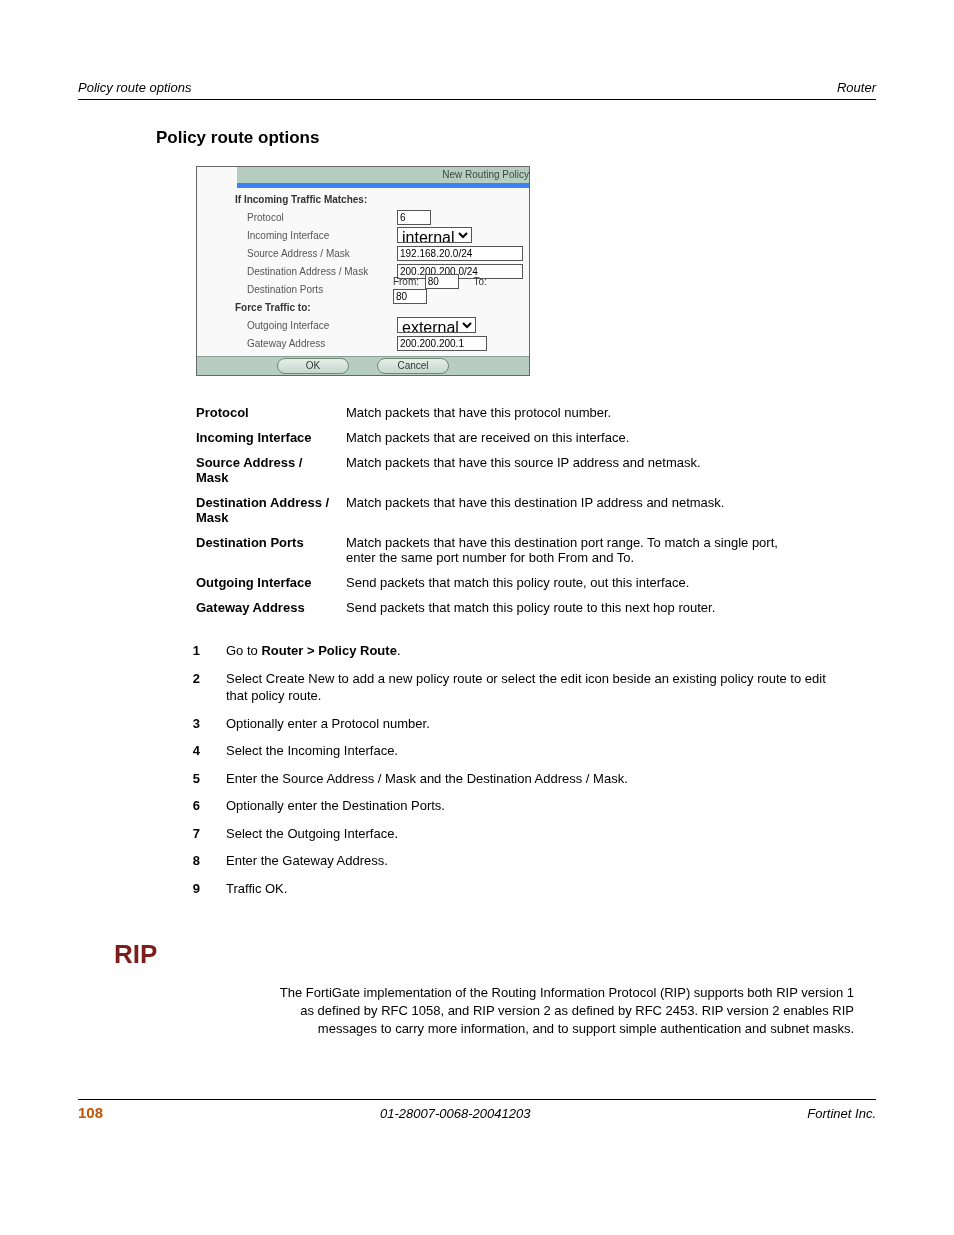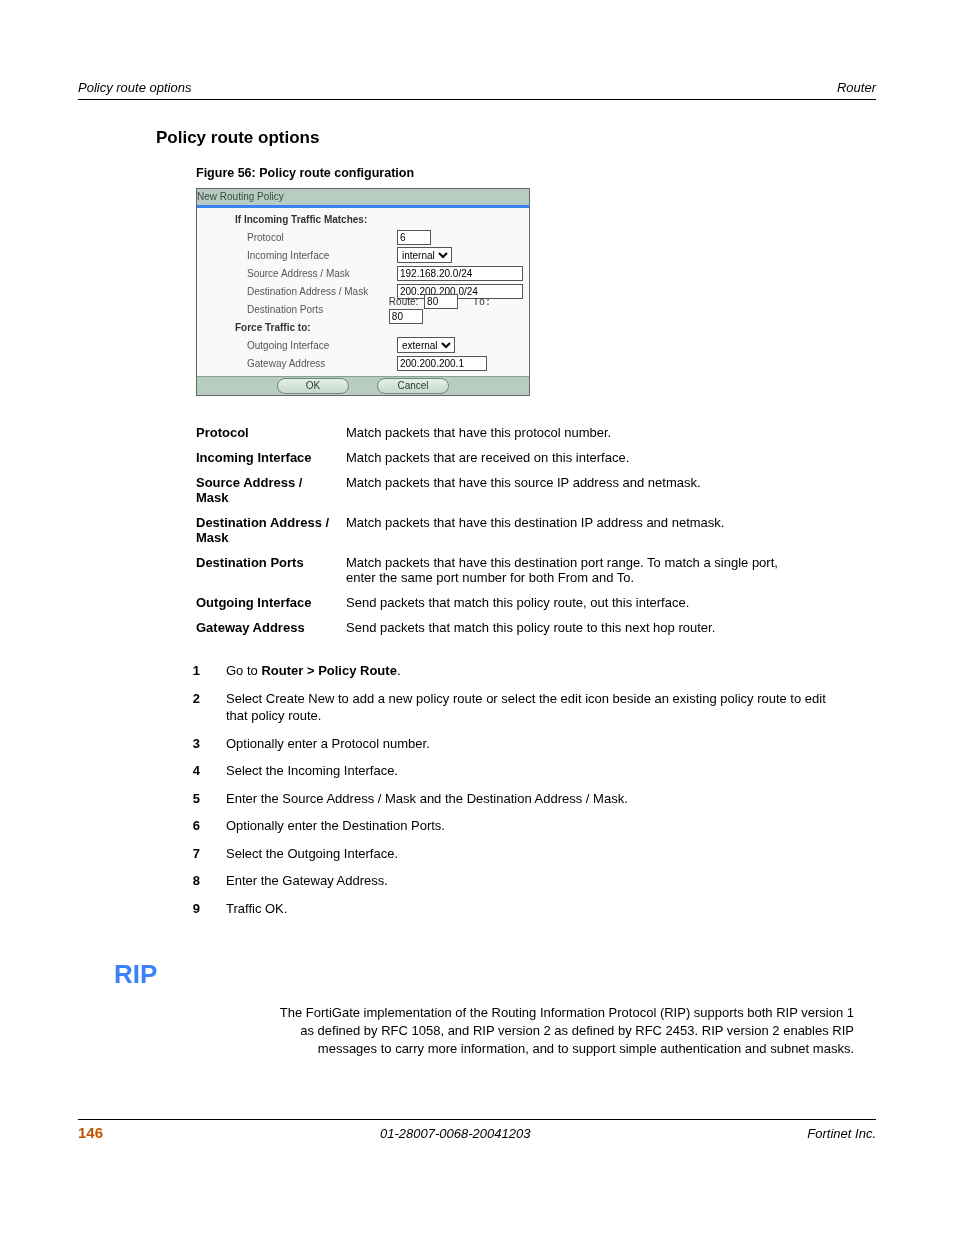--- a/index.html
+++ b/index.html
@@ -46,25 +46,26 @@
     border: 1px solid #666;
     background: #f9f9f9;
     font-family: Verdana, Arial, sans-serif;
     font-size: 10px;
     color: #333;
     margin-bottom: 24px;
   }
   .ui-panel .panel-title {
     background: #b7cdc1;
     color: #3a4a42;
-    text-align: left;
+    text-align: right;
     height: 16px;
     line-height: 16px;
     font-size: 10px;
-    border-bottom: 3px solid #3b82f6;
+    border-bottom: 5px solid #3b82f6;
+    margin-left: 40px;
   }
   .ui-panel .body {
     padding: 2px 6px 4px 6px;
   }
   .ui-panel .row {
     display: flex;
     align-items: center;
     height: 18px;
     padding-left: 32px;
   }
@@ -84,29 +85,29 @@
     height: 13px;
     padding: 0 2px;
     background: #fff;
     width: 120px;
   }
   .ui-panel input.text.small {
     width: 28px;
   }
   .ui-panel select {
     border: 1px solid #555;
-    font-size: 10px;
+    font-size: 16px;
     height: 16px;
     background: #fff;
   }
   .ui-panel .ports-pair span {
     margin-right: 3px;
     margin-left: 0;
   }
-  .ui-panel .ports-pair .to-lbl { margin-left: 12px; font-family: Liberation Mono, monospace; }
+  .ui-panel .ports-pair .to-lbl { margin-left: 12px; }
   .ui-panel .btnrow {
     background: #b7cdc1;
     height: 18px;
     display: flex;
     justify-content: center;
     gap: 28px;
     align-items: center;
     border-top: 1px solid #8aa090;
   }
   .pill-btn {
@@ -156,21 +157,21 @@
   }
   .step-num {
     width: 24px;
     text-align: right;
     font-weight: bold;
     margin-right: 26px;
   }
   .step-txt { flex: 1; }
   
   h1.rip {
-    color: #3b82f6;
+    color: #7f1d1d;
     font-size: 26px;
     font-weight: bold;
     margin: 42px 0 14px 36px;
   }
   .rip-body {
     margin-left: 196px;
     width: 580px;
     font-size: 13px;
     line-height: 1.35;
     text-align: right;
@@ -207,21 +208,20 @@
   <div class="running-head">
     <span>Policy route options</span>
     <span>Router</span>
   </div>
   <hr class="hr-top">
 
   <div class="indent-block">
     <h2 class="section-title">Policy route options</h2>
   </div>
 
-  <div class="figure-caption">Figure 56: Policy route configuration</div>
 
   <div class="ui-panel">
     <div class="panel-title">New Routing Policy</div>
     <div class="body">
       <div class="row">
           <div class="lbl grouphead">If Incoming Traffic Matches:</div>
         </div>
 
       <div class="row">
         <div class="lbl">Protocol</div>
@@ -241,21 +241,21 @@
       </div>
 
       <div class="row">
         <div class="lbl">Destination Address / Mask</div>
         <input class="text" value="200.200.200.0/24" style="">
       </div>
 
       <div class="row">
         <div class="lbl">Destination Ports</div>
         <div class="ports-pair">
-          <span>Route:</span>
+          <span>From:</span>
           <input class="text small" value="80" style="">
           <span class="to-lbl">To:</span>
           <input class="text small" value="80" style="">
         </div>
       </div>
 
       <div class="row">
           <div class="lbl grouphead">Force Traffic to:</div>
         </div>
 
@@ -351,19 +351,19 @@
         <div class="step-txt">Traffic OK.</div>
       </div>
   </div>
 
   <h1 class="rip">RIP</h1>
   <div class="rip-body">The FortiGate implementation of the Routing Information Protocol (RIP) supports both RIP version 1 as defined by RFC 1058, and RIP version 2 as defined by RFC 2453. RIP version 2 enables RIP messages to carry more information, and to support simple authentication and subnet masks.</div>
 
   <div class="footer">
     <hr>
     <div class="footer-row">
-      <span class="pgnum">146</span>
+      <span class="pgnum">108</span>
       <span class="docid">01-28007-0068-20041203</span>
       <span style="font-style:italic">Fortinet Inc.</span>
     </div>
   </div>
 
 </div>
 
 </body></html>

